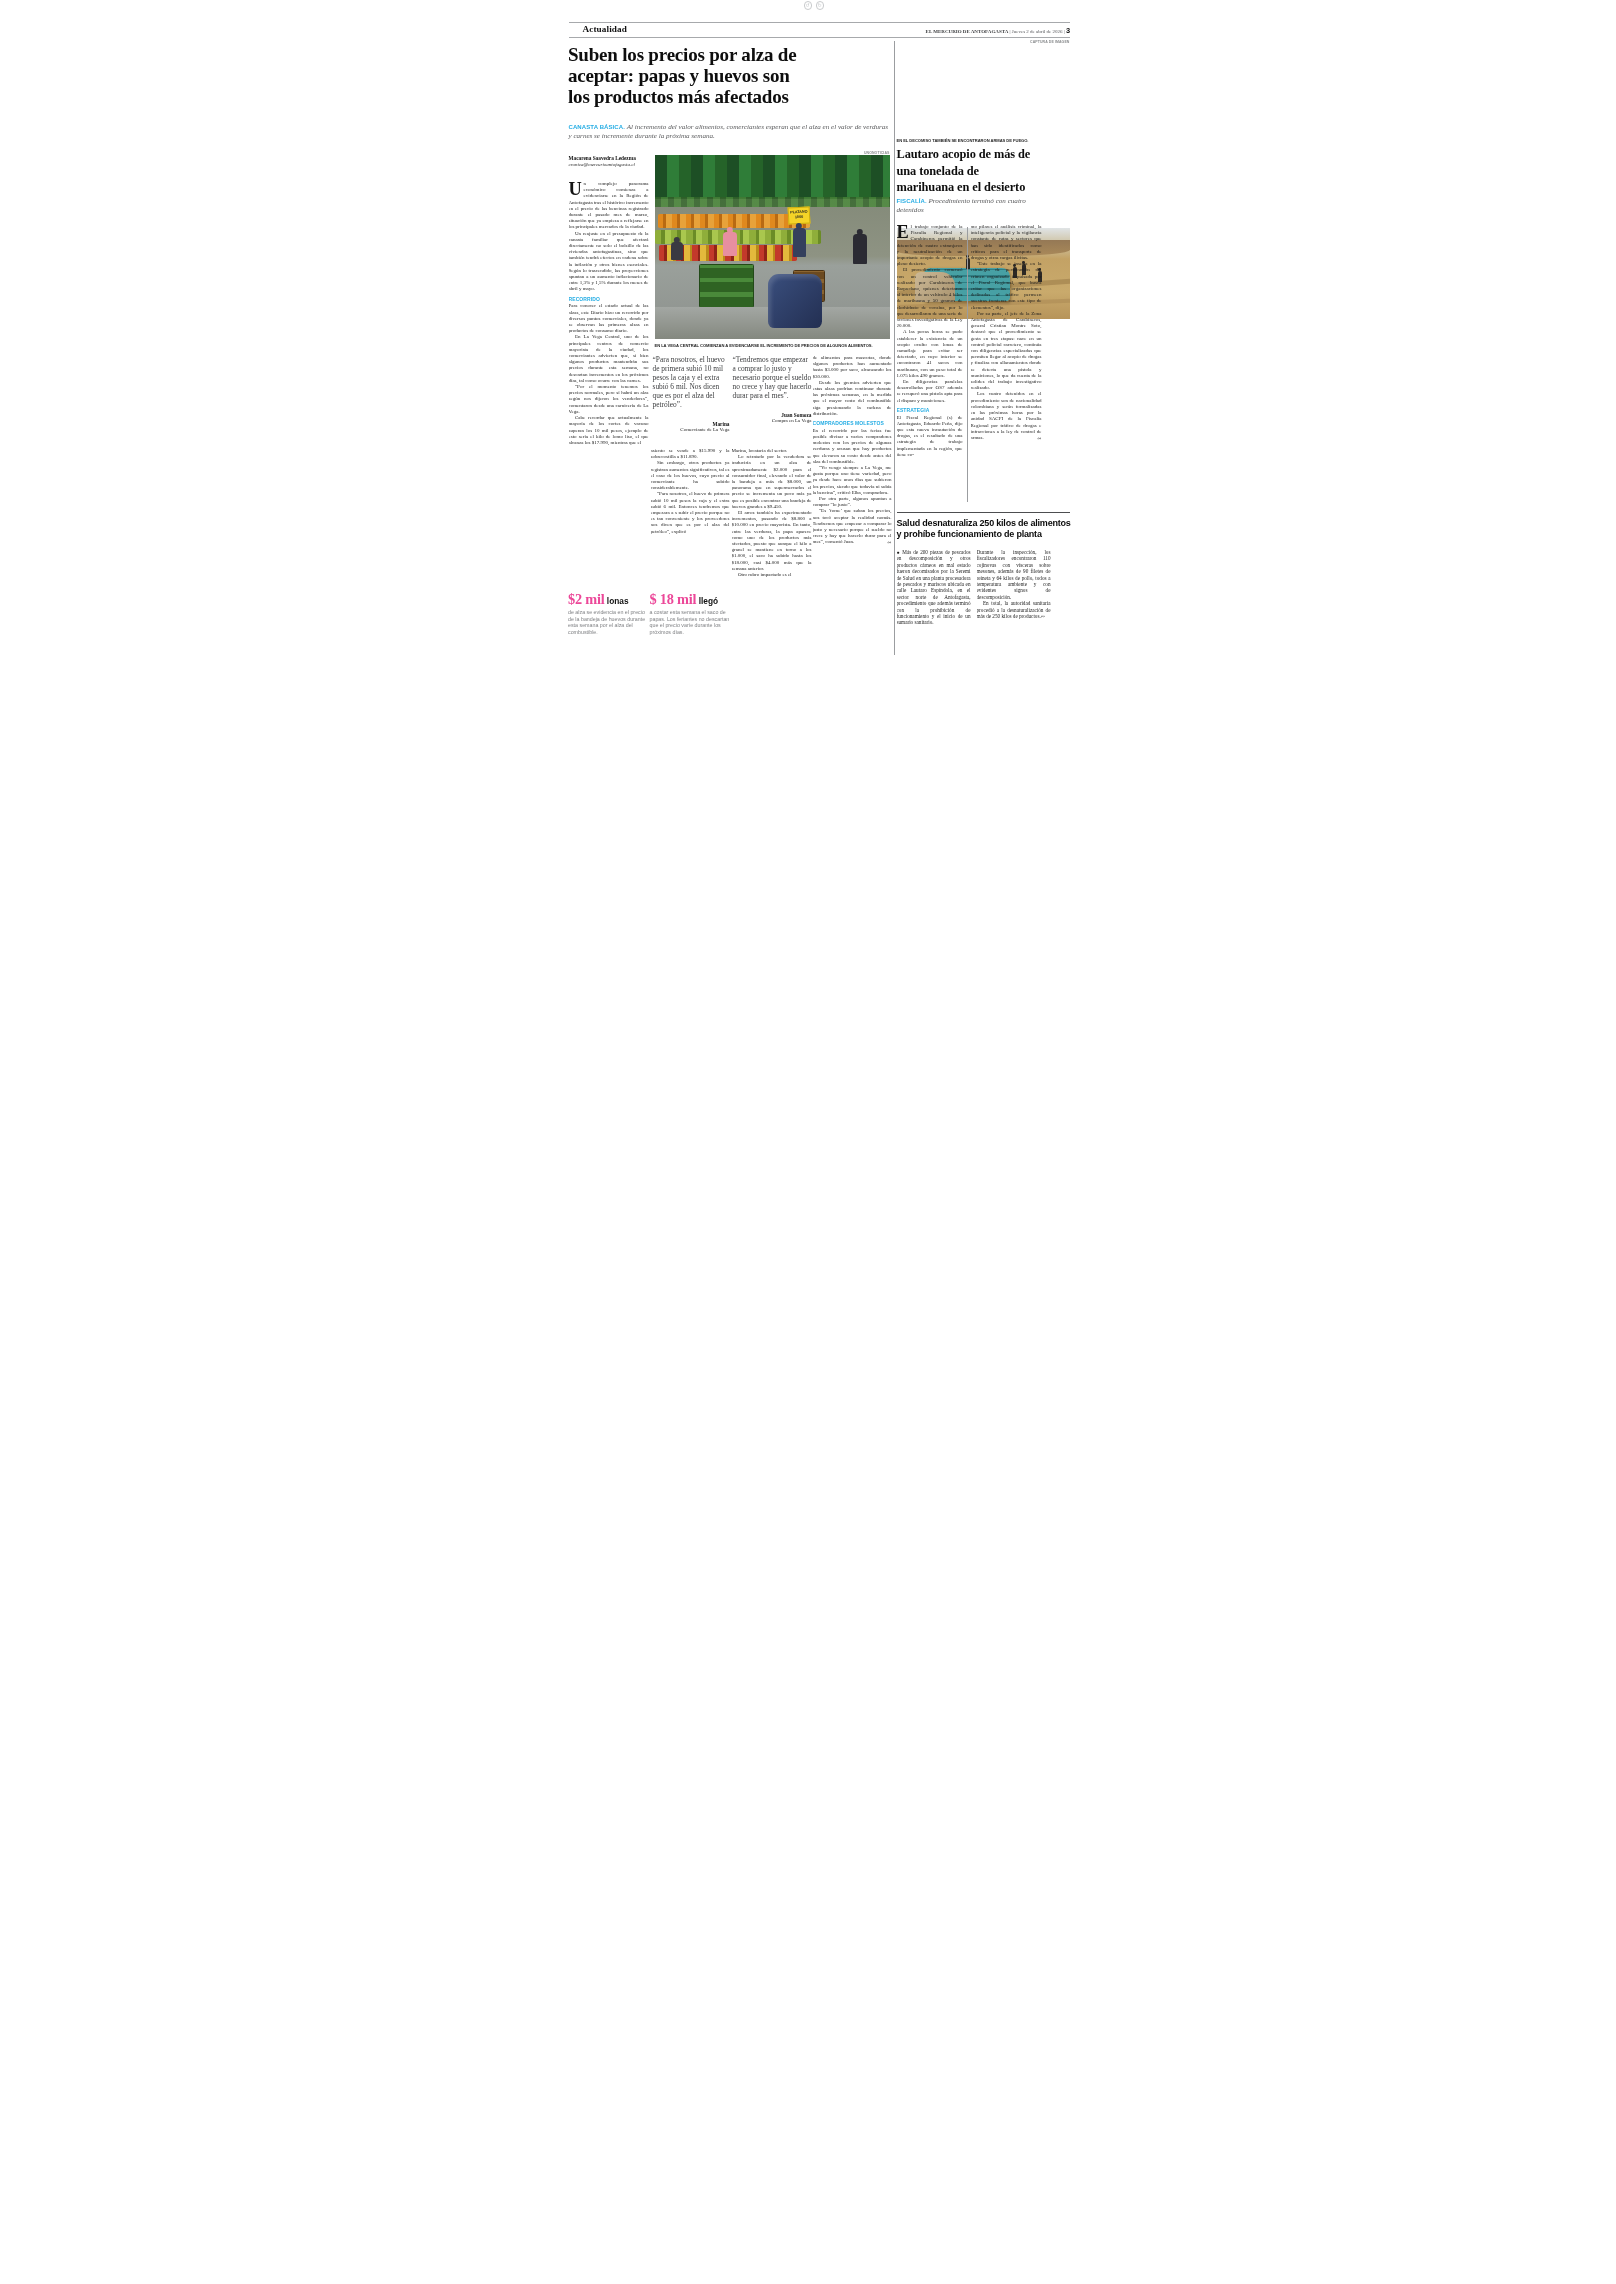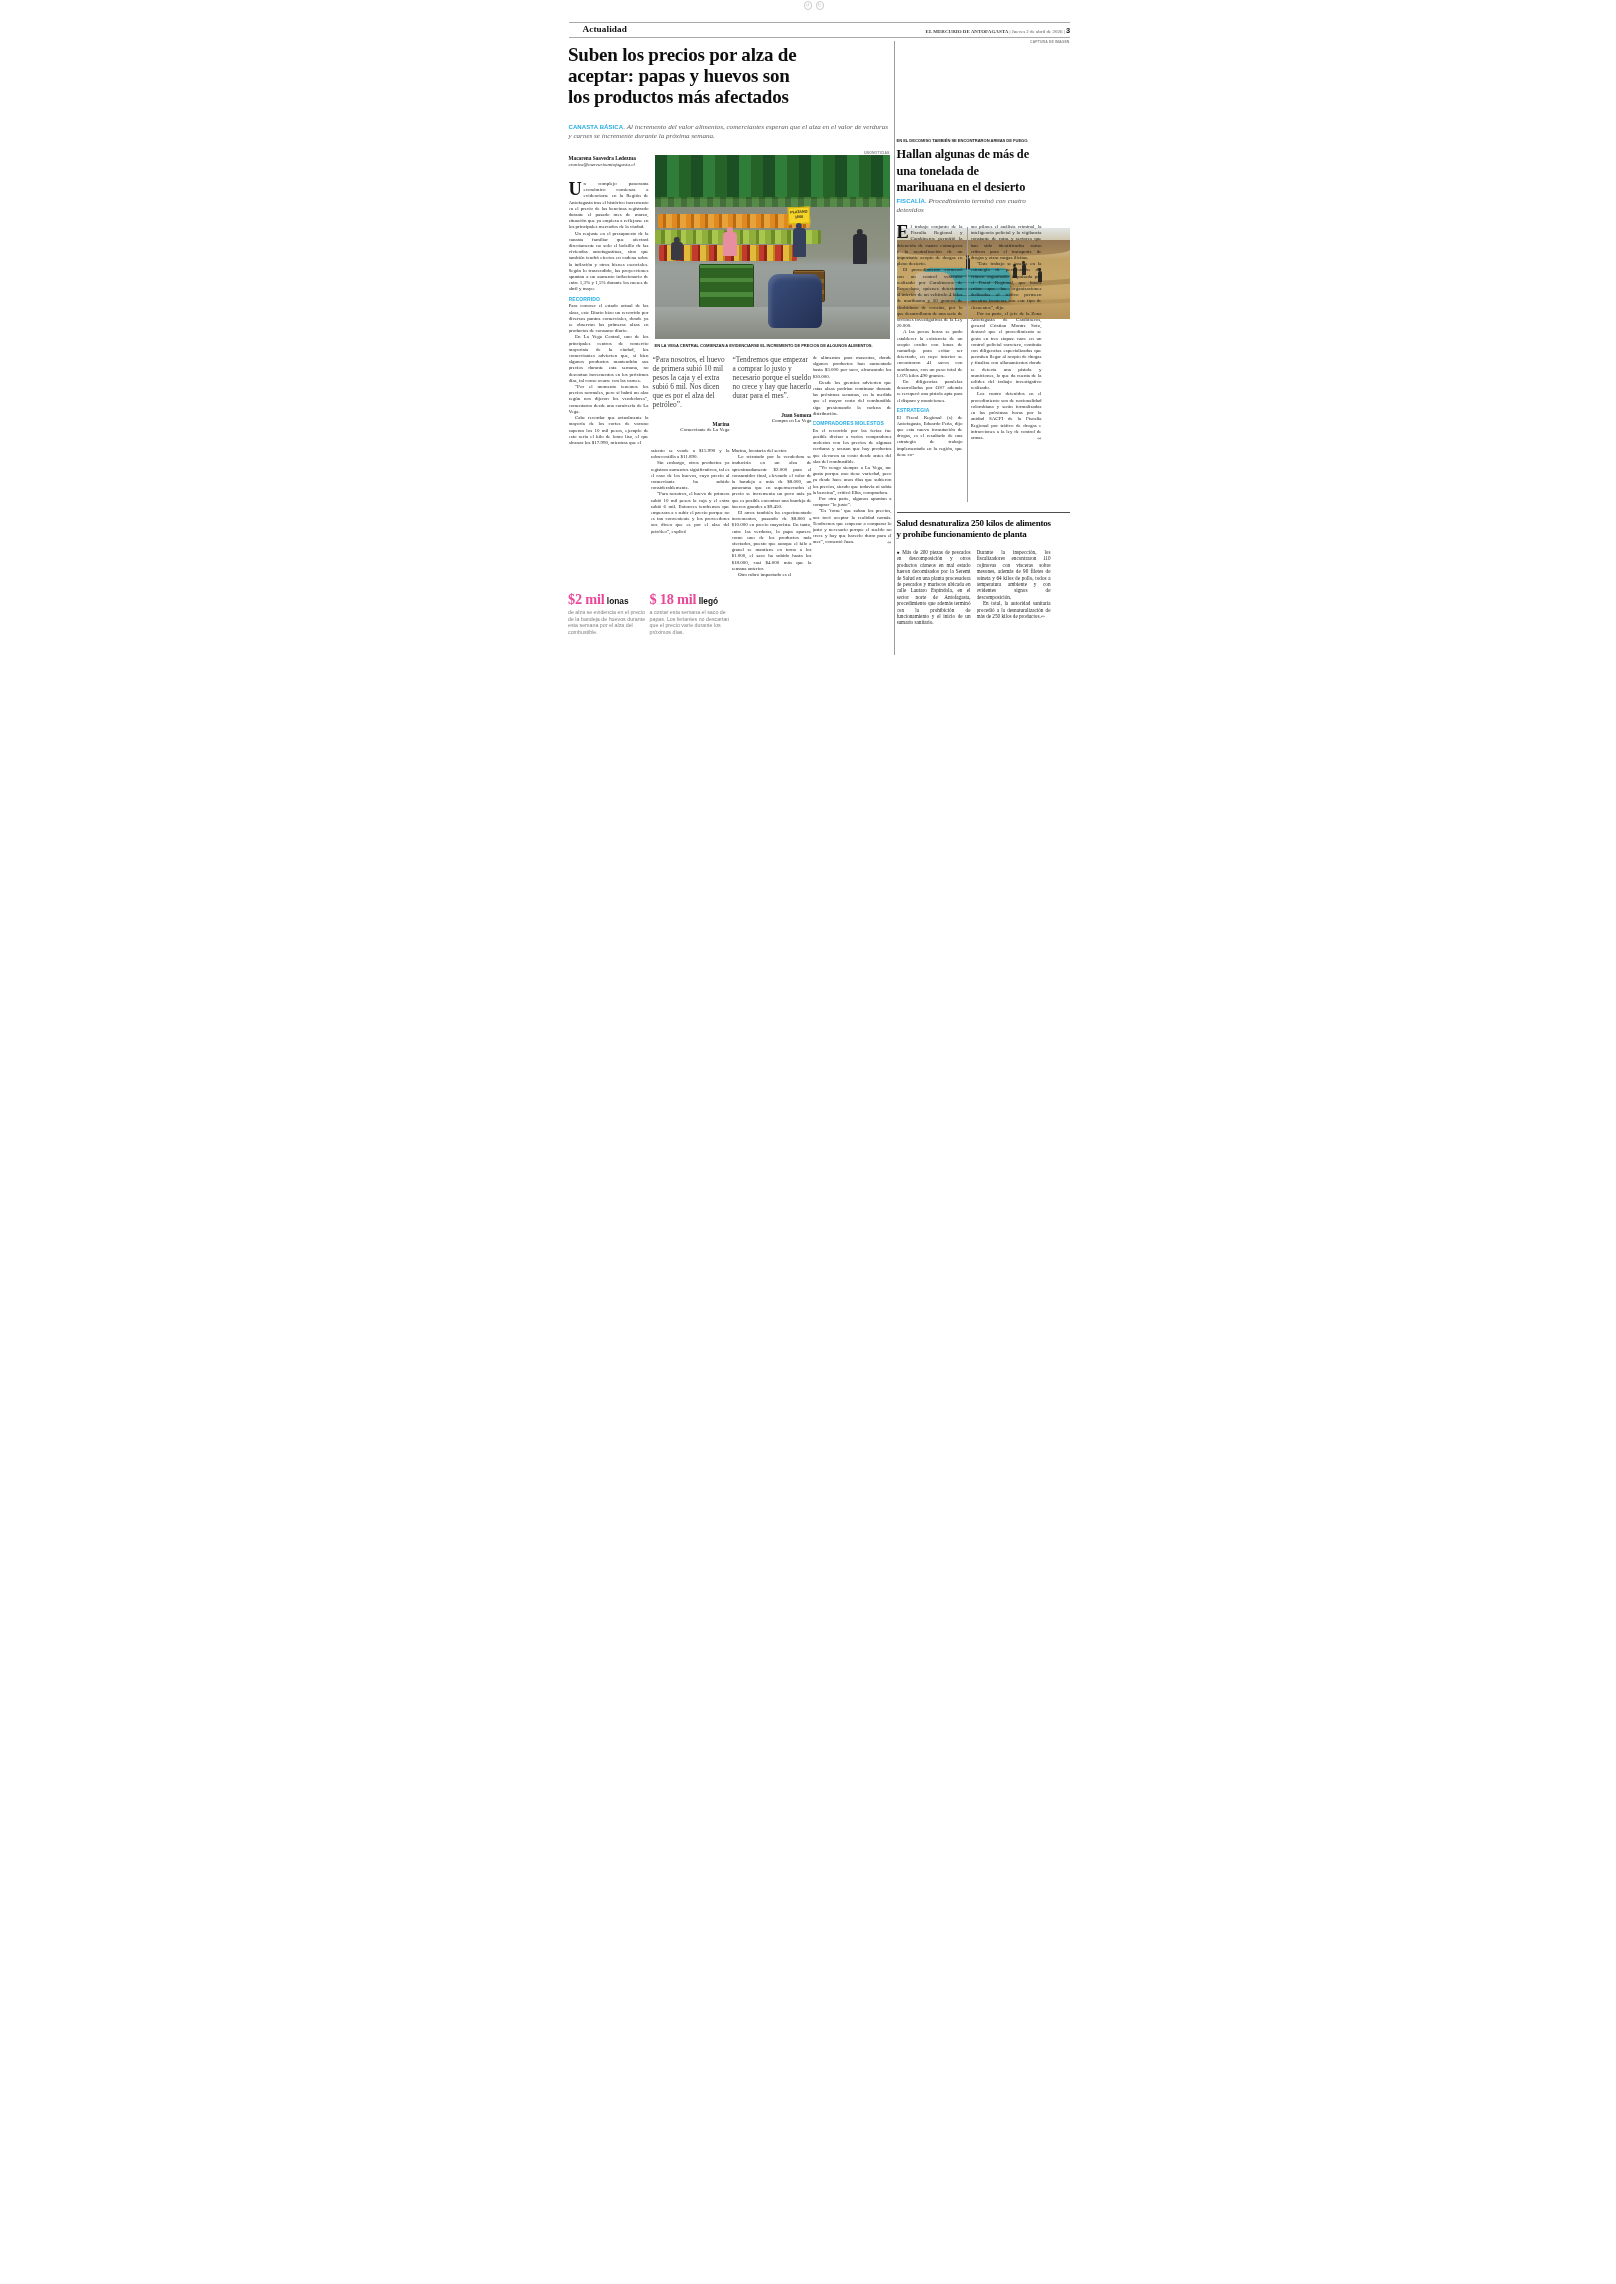--- a/index.html
+++ b/index.html
@@ -47,21 +47,21 @@
 
   
   .factoid .amount { color:#ec4899; font-weight:bold; font-size:14.3px; letter-spacing:-0.2px; }
   .factoid .unit { color:#111; font-weight:bold; font-family:"Liberation Sans",sans-serif; font-size:8.3px; margin-left:2.3px; }
   .factoid .ftext { margin-top:1.4px; font-family:"Liberation Sans",sans-serif; font-size:5.3px; line-height:6.4px; color:#808285; }
 
   
   .sec-headline { font-weight:bold; font-size:12.4px; line-height:16.6px; letter-spacing:-0.1px; color:#0e0e0e; }
   .vrule { width:0.5px; background:#9b9da0; }
   .divider { height:0.9px; background:#4d4e50; }
-  .health-headline { font-family:Liberation Serif, serif; font-weight:bold; font-size:9px; line-height:10.8px; letter-spacing:-0.2px; color:#0b0b0b; }
+  .health-headline { font-family:Liberation Sans, sans-serif; font-weight:bold; font-size:9px; line-height:10.8px; letter-spacing:-0.2px; color:#0b0b0b; }
   .health-body { font-size:5.2px; line-height:6.4px; }
 
   
   .photo { overflow:hidden; position:relative; }
   .mkt { background:linear-gradient(180deg,#7c8472 0%,#8e9383 55%,#9aa09b 60%,#8c908c 100%); }
   .mkt .awning { position:absolute; left:0; top:0; width:100%; height:42px;
     background:repeating-linear-gradient(90deg,#1d4f25 0 12px,#2f7d38 12px 24px,#256329 24px 36px);
     box-shadow:0 1.8px 0 #143a1a; }
   .mkt .canopy2 { position:absolute; left:0; top:42px; width:100%; height:10px;
     background:repeating-linear-gradient(90deg,#35682c 0 6.4px,#4a8a3a 6.4px 13px); opacity:.8; }
@@ -239,21 +239,21 @@
     <div class="tarp"></div>
     <div class="dfig" style="left:69px; top:30px;"></div>
     <div class="dfig" style="left:116px; top:39px;"></div>
     <div class="dfig" style="left:125px; top:36px;"></div>
     <div class="dfig" style="left:141px; top:43px;"></div>
   </div>
 
   <div class="abs photo-caption" style="left:358px; top:138px; width:173px;">EN EL DECOMISO TAMBIÉN SE ENCONTRARON ARMAS DE FUEGO.</div>
 
   <div class="abs sec-headline" style="left:358px; top:146px; width:175px;">
-    <div>Hallan algunas de más de</div>
+    <div>Lautaro acopio de más de</div>
     <div>una tonelada de</div>
     <div>marihuana en el desierto</div>
   </div>
 
   <div class="abs kicker" style="left:358px; top:197px; width:130px;">
     <span class="klabel" style="color:#25ade4;">FISCALÍA.</span>
     <span>Procedimiento terminó con cuatro detenidos</span>
   </div>
 
   <div class="abs bodycol" style="left:358px; top:224px; width:66px; height:283px;">

